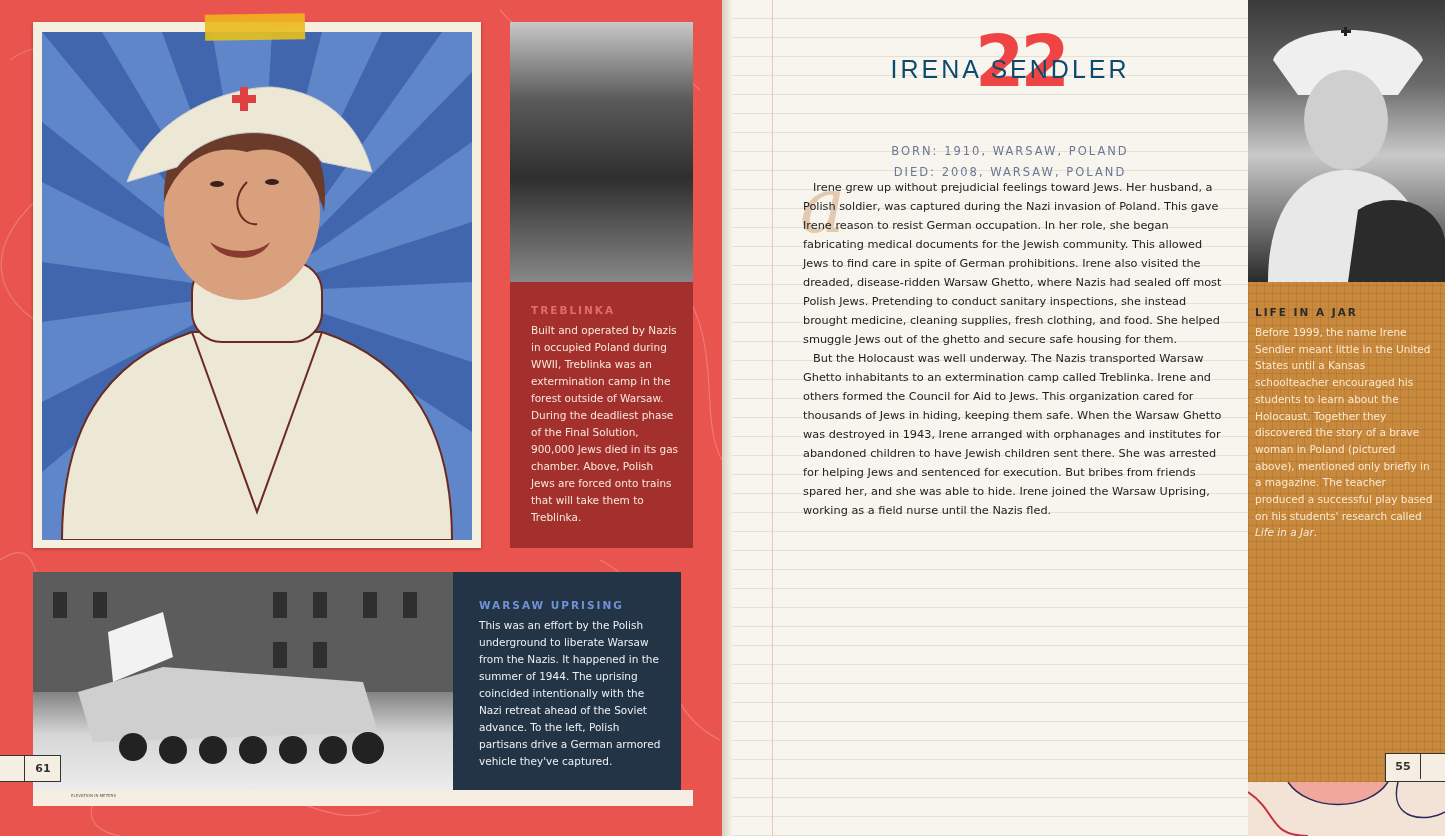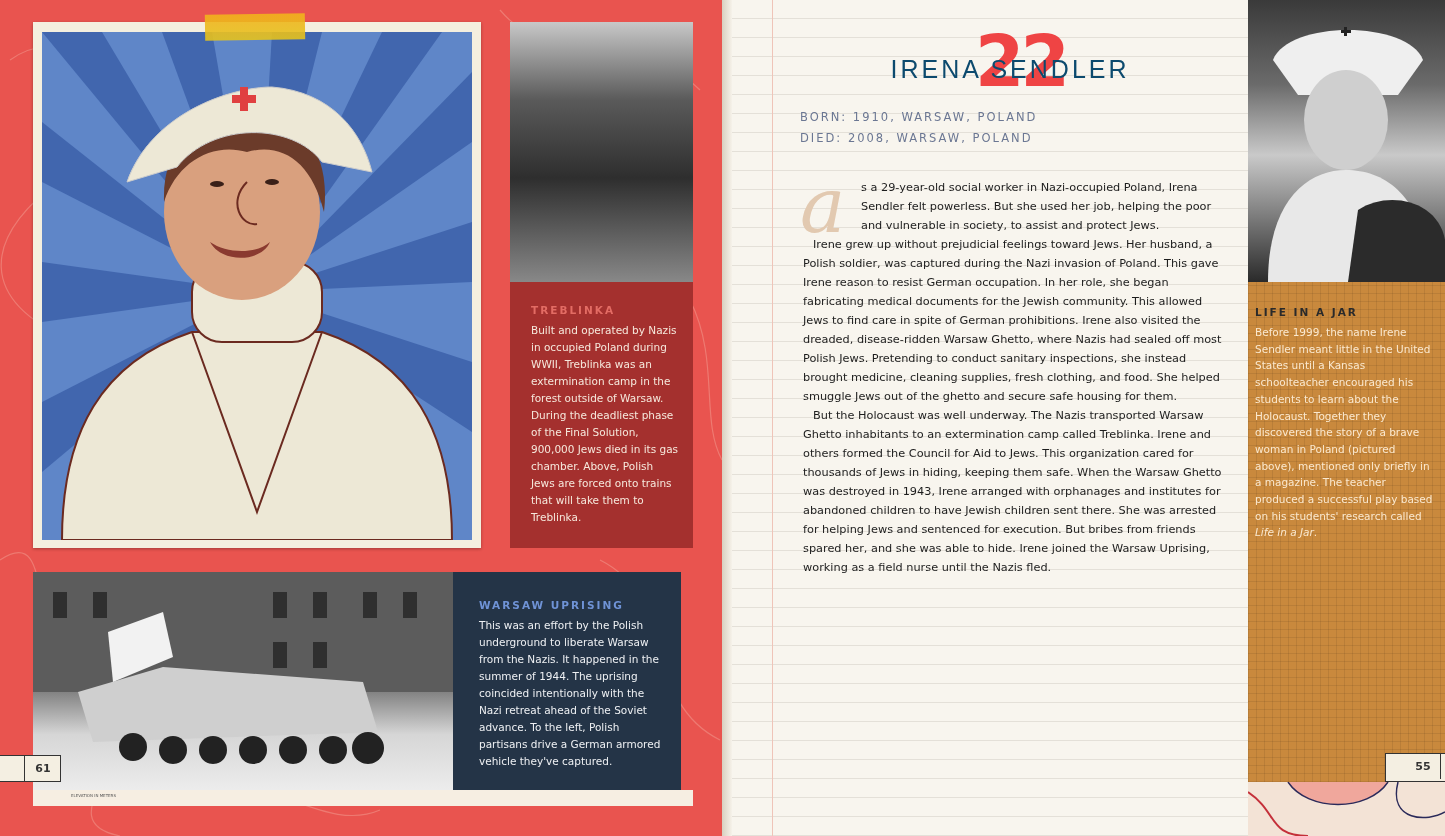--- a/index.html
+++ b/index.html
@@ -18,21 +18,21 @@
   #uprising-photo{left:33px;top:572px;width:420px;height:232px;background:linear-gradient(180deg,#6d6d6d 0%,#4d4d4d 40%,#d6d6d6 70%,#f2f2f2 100%);}
   #uprising-box{left:453px;top:572px;width:228px;height:220px;background:#243447;}
   #map-strip{left:33px;top:790px;width:660px;height:16px;background:#f6eee2;}
   #page-num-left{left:0;top:755px;width:60px;height:25px;background:#f4efe2;border:1px solid #333;border-left:none;}
   
   #gutter{left:722px;top:0;width:10px;height:836px;background:linear-gradient(90deg,#d8d0c0,#f6f2ea);}
   #right-page{left:732px;top:0;width:516px;height:836px;background:#f8f5ee;background-image:repeating-linear-gradient(180deg,transparent 0 18px,#e4e0d8 18px 19px);}
   #right-page::before{content:"";position:absolute;left:40px;top:0;width:1px;height:100%;background:#efc4b8;}
   #chapter-num{left:975px;top:22px;font-size:71px;font-weight:bold;color:#ef4444;letter-spacing:-4px;line-height:80px;}
   #title{left:800px;top:55px;width:420px;text-align:center;font-size:25px;letter-spacing:3px;color:#0c4a6e;font-family:"Liberation Sans",sans-serif;}
-  .meta{width:420px;left:800px;text-align:left;font-size:11.5px;letter-spacing:2px;color:#6b7793;}
+  .meta{width:420px;left:800px;text-align:center;font-size:11.5px;letter-spacing:2px;color:#6b7793;margin-top:34px;}
   #dropcap{left:800px;top:168px;font-family:"DejaVu Serif",serif;font-style:italic;font-size:76px;color:#e2c9b0;line-height:76px;}
   #body{left:803px;top:178px;width:420px;font-size:11.3px;line-height:19px;color:#1d1d1d;}
   #body p{margin:0;text-indent:10px;}
   #body p.first{text-indent:0;padding-left:0;}
   #body p.first .lead{display:block;padding-left:58px;}
   
   #sendler-photo{left:1248px;top:0;width:197px;height:282px;background:linear-gradient(180deg,#3a3a3a 0%,#6b6b6b 30%,#c9c9c9 55%,#2a2a2a 100%);}
   #jar-box{left:1248px;top:282px;width:197px;height:500px;background-color:#c9893d;background-image:repeating-linear-gradient(0deg,rgba(0,0,0,.08) 0 1px,transparent 1px 8px),repeating-linear-gradient(90deg,rgba(0,0,0,.08) 0 1px,transparent 1px 8px);}
   #map-corner{left:1248px;top:782px;width:197px;height:54px;background:#f3e3d6;}
   #page-num-right{left:1385px;top:753px;width:60px;height:27px;background:#f4efe2;border:1px solid #333;border-right:none;}
@@ -136,21 +136,20 @@
 <div id="right-page" class="abs"></div>
 
 <div id="chapter-num" class="abs">22</div>
 <div id="title" class="abs">IRENA SENDLER</div>
 <div class="abs meta" style="top:110px;">BORN: 1910, WARSAW, POLAND</div>
 <div class="abs meta" style="top:131px;">DIED: 2008, WARSAW, POLAND</div>
 
 <div id="dropcap" class="abs">a</div>
 <div id="body" class="abs">
   <p class="first">
-    <span class="lead">s a 29-year-old social worker in Nazi-occupied Poland, Irena Sendler felt powerless. But she used her job, helping the poor and vulnerable in society, to assist and protect Jews.</span>
   </p>
   <p>Irene grew up without prejudicial feelings toward Jews. Her husband, a Polish soldier, was captured during the Nazi invasion of Poland. This gave Irene reason to resist German occupation. In her role, she began fabricating medical documents for the Jewish community. This allowed Jews to find care in spite of German prohibitions. Irene also visited the dreaded, disease-ridden Warsaw Ghetto, where Nazis had sealed off most Polish Jews. Pretending to conduct sanitary inspections, she instead brought medicine, cleaning supplies, fresh clothing, and food. She helped smuggle Jews out of the ghetto and secure safe housing for them.</p>
   <p>But the Holocaust was well underway. The Nazis transported Warsaw Ghetto inhabitants to an extermination camp called Treblinka. Irene and others formed the Council for Aid to Jews. This organization cared for thousands of Jews in hiding, keeping them safe. When the Warsaw Ghetto was destroyed in 1943, Irene arranged with orphanages and institutes for abandoned children to have Jewish children sent there. She was arrested for helping Jews and sentenced for execution. But bribes from friends spared her, and she was able to hide. Irene joined the Warsaw Uprising, working as a field nurse until the Nazis fled.</p>
 </div>
 
 <div id="sendler-photo" class="abs">
   <svg width="197" height="282">
     <path d="M25 60 C40 20 160 20 175 60 L150 95 L50 95Z" fill="#efefef"></path>
     <rect x="93" y="30" width="10" height="3" fill="#222"></rect>
       <rect x="96" y="27" width="3" height="9" fill="#222"></rect>
@@ -166,14 +165,14 @@
   </div>
 </div>
 <div id="map-corner" class="abs">
   <svg width="197" height="54">
     <path d="M0 10 C30 30 20 54 60 54" fill="none" stroke="#c4303a" stroke-width="2"></path>
     <path d="M40 0 C60 30 120 30 140 0" fill="#f0a79c" stroke="#2a2a5a" stroke-width="1.5"></path>
     <path d="M150 0 C140 40 180 40 197 30" fill="none" stroke="#2a2a5a" stroke-width="1.5"></path>
   </svg>
 </div>
 <div id="page-num-right" class="abs">
-  <div class="pnum" style="border-right:1px solid #333;width:34px;padding-left:20px;">55</div>
+  <div class="pnum" style="border-right:1px solid #333;width:34px;">55</div>
 </div>
 
 </body></html>

